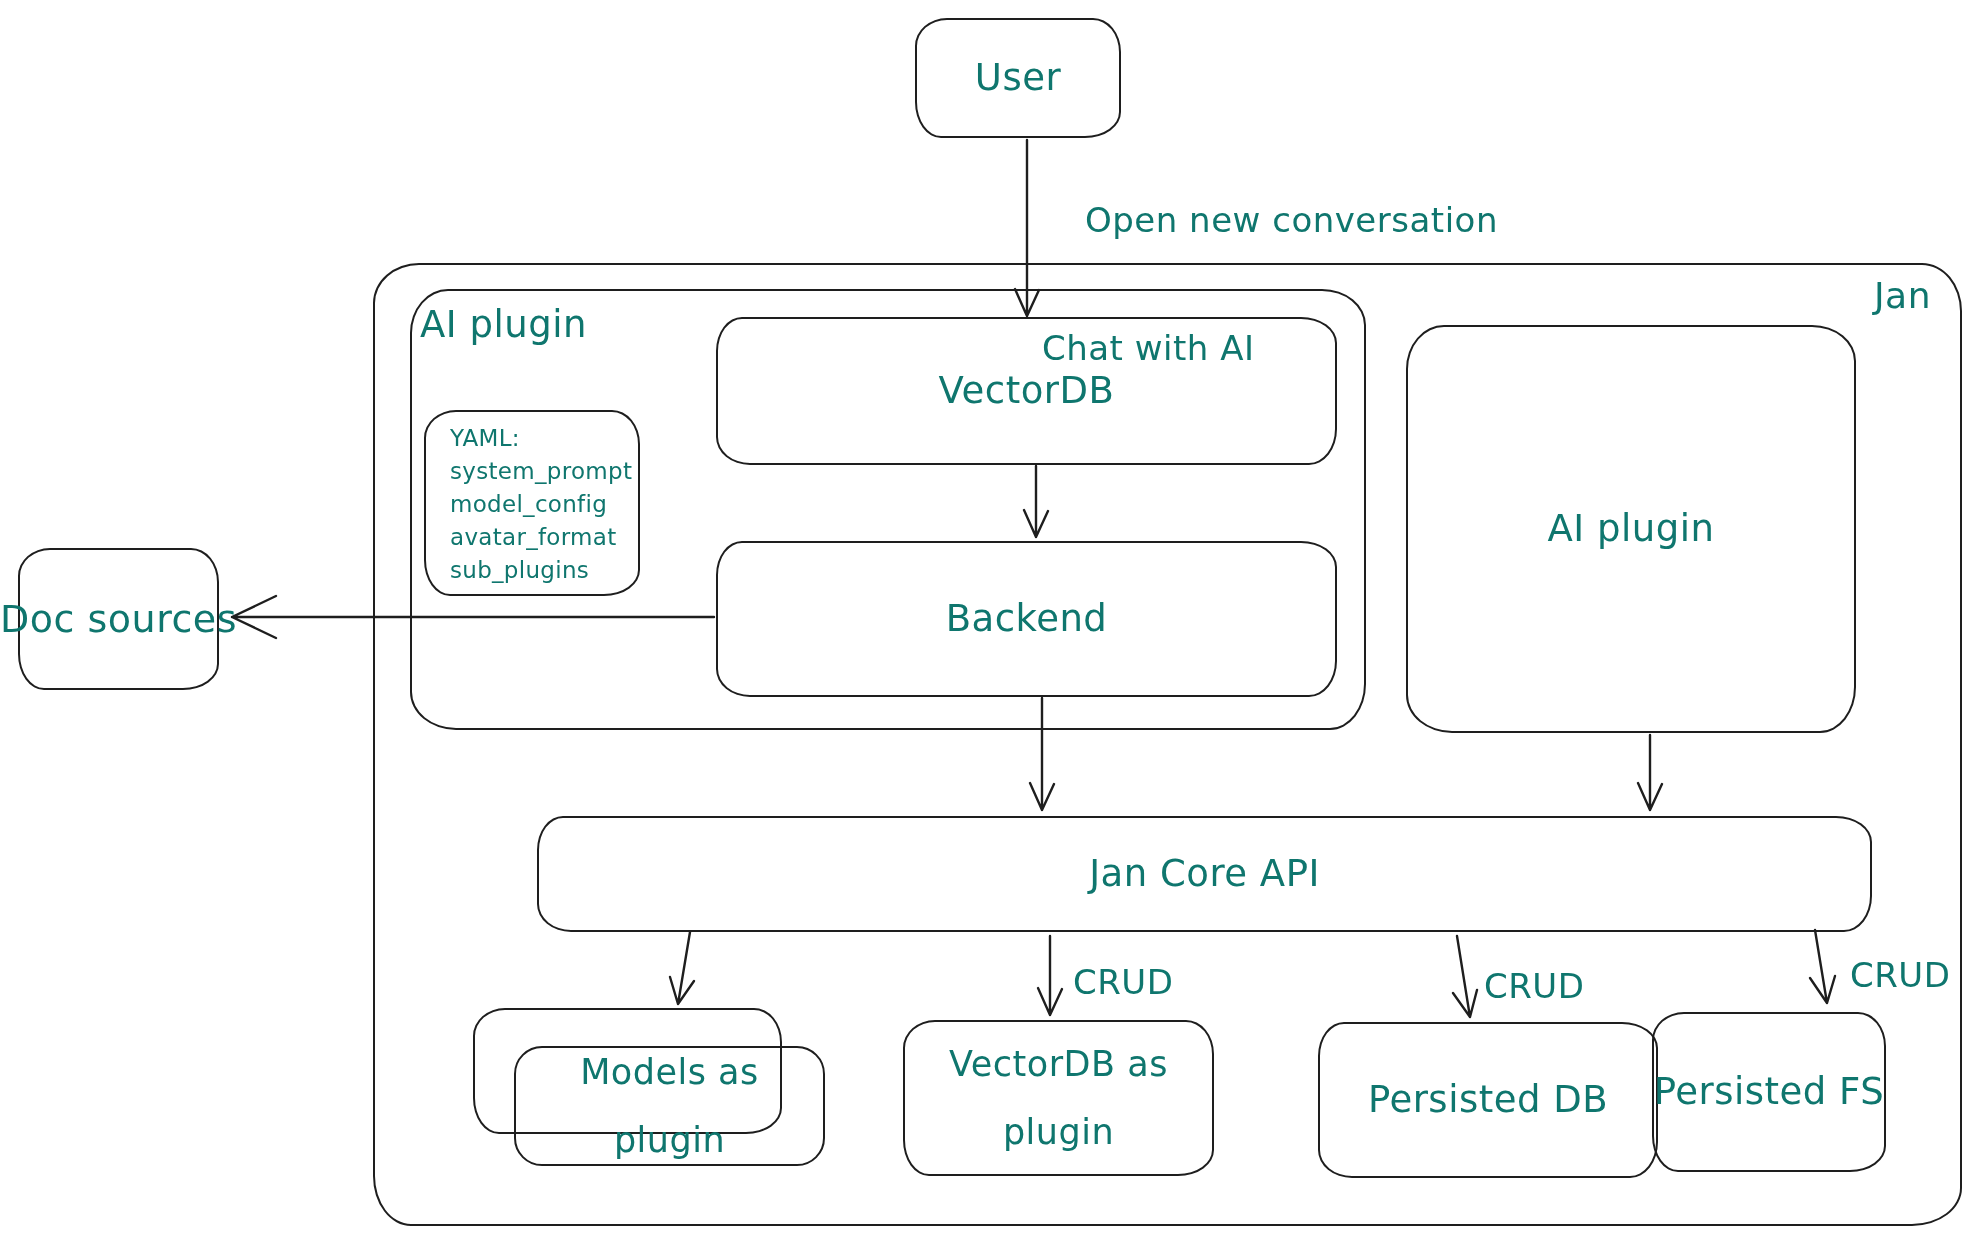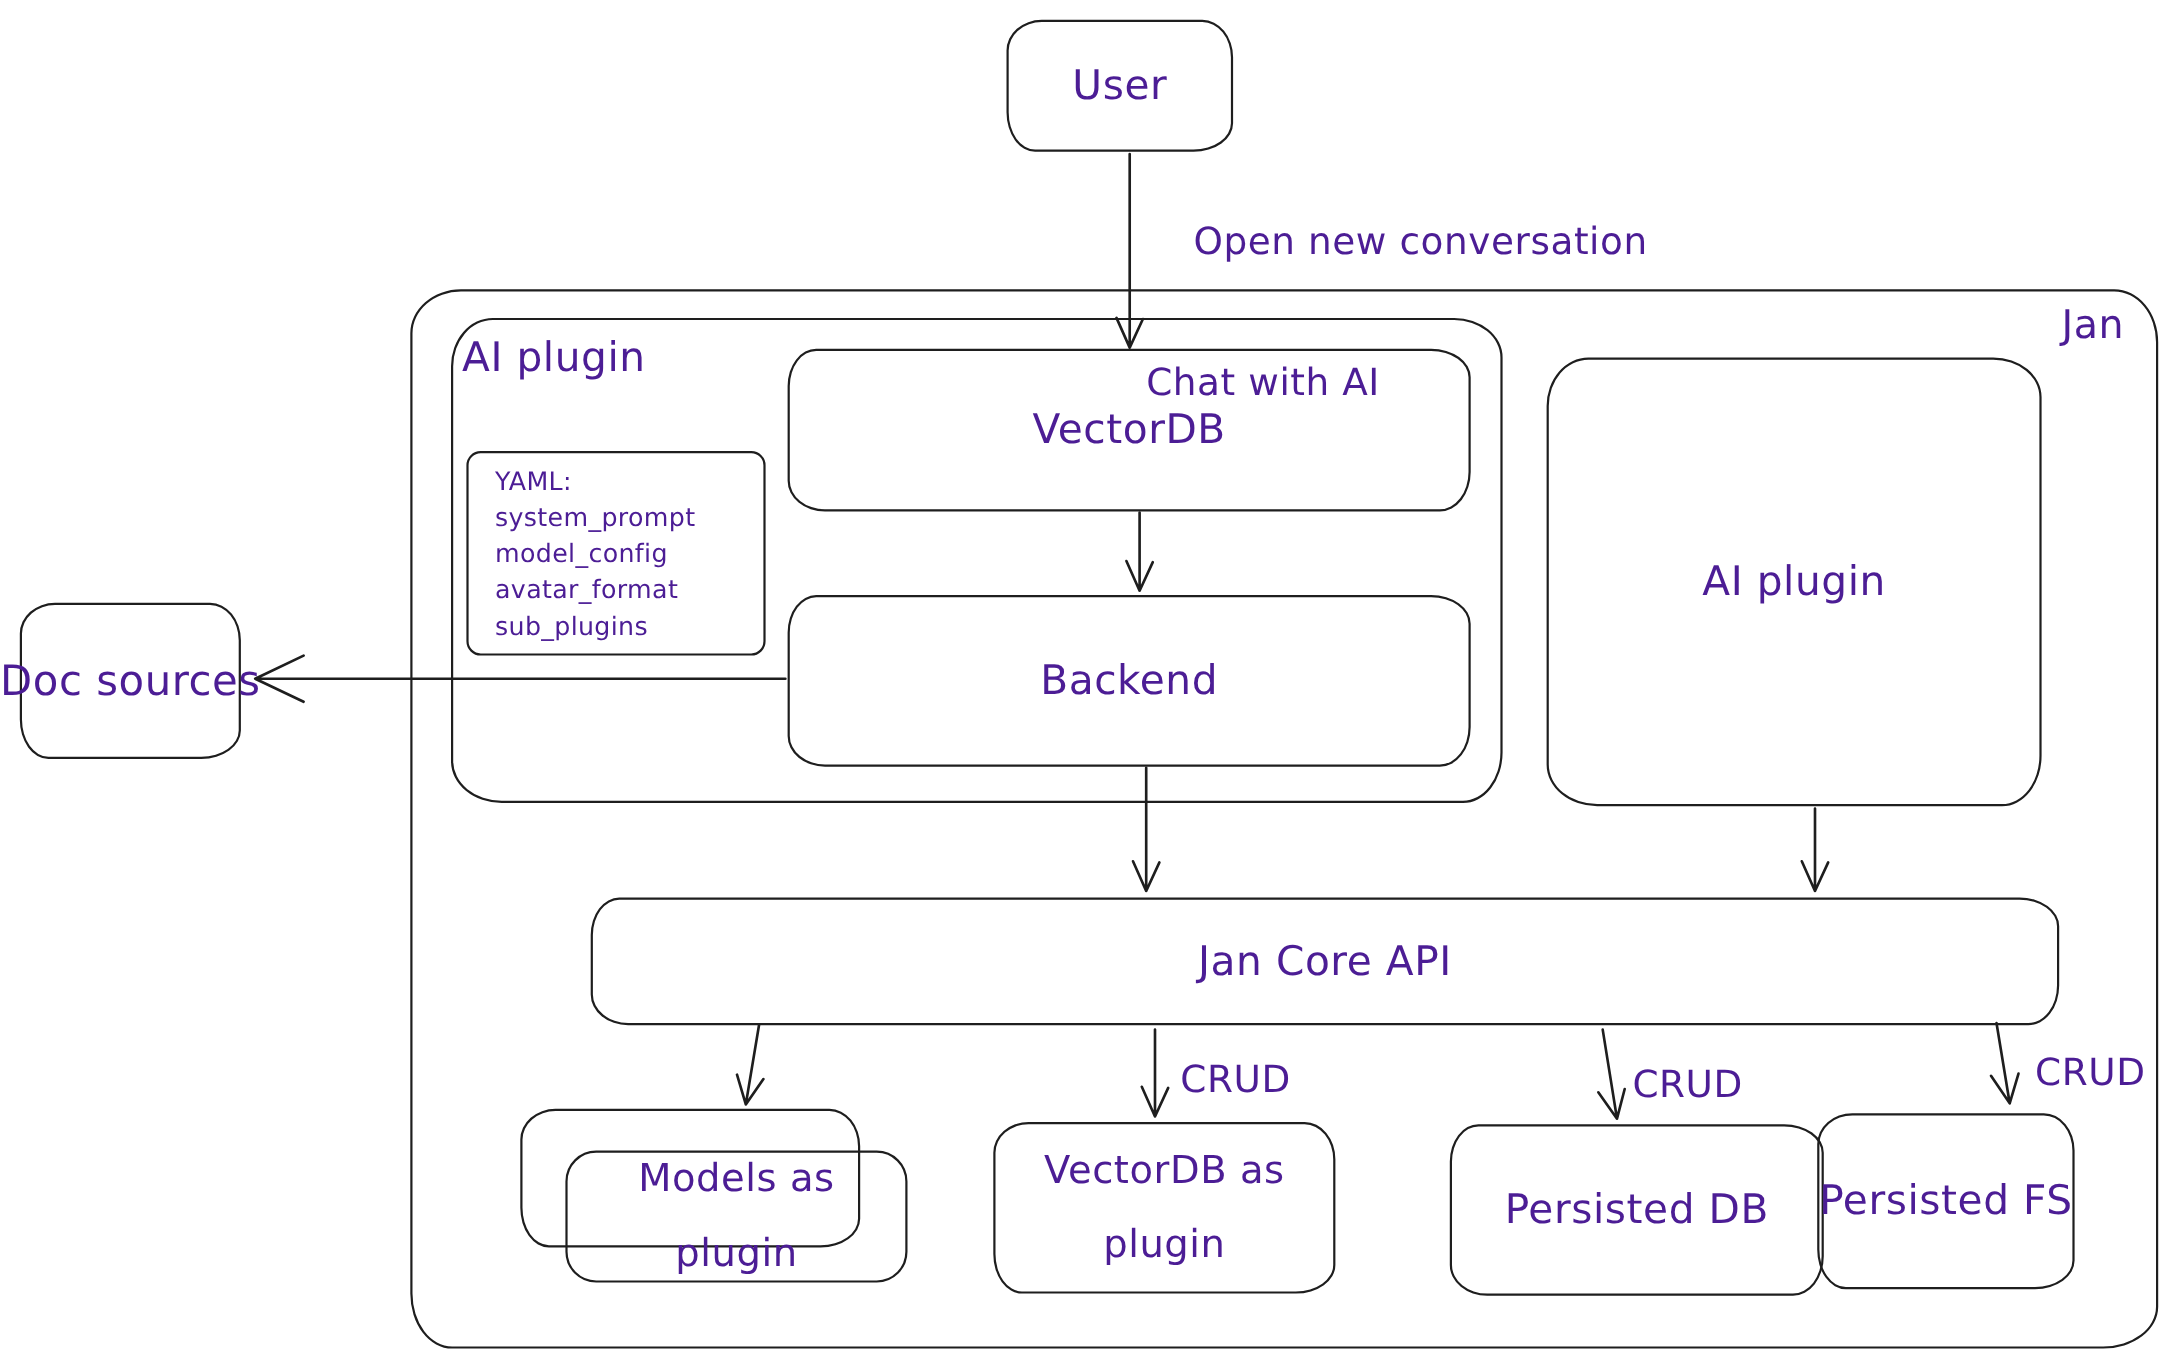--- a/index.html
+++ b/index.html
@@ -1,21 +1,21 @@
 <!DOCTYPE html>
 <html><head>
 <meta charset="utf-8">
 <style>
   html,body{margin:0;padding:0;background:#ffffff;}
   .canvas{
     position:relative;
     width:1981px;height:1246px;
     background:#ffffff;
     font-family:"DejaVu Sans", sans-serif;
-    color:#4c1d95;
+    color:#0f766e;
     overflow:hidden;
   }
   .box{
     position:absolute;
     border:2.4px solid #1e1e1e;
     background:transparent;
     box-sizing:border-box;
     display:flex;align-items:center;justify-content:center;
     text-align:center;
   }
@@ -79,21 +79,21 @@
   </div>
 
   <div class="box container sk4" style="left:410px;top:289px;width:956px;height:441px;">
     <span class="corner-label" style="left:8px;top:12px;font-size:37px;">AI plugin</span>
   </div>
 
   <div class="box sk2" style="left:716px;top:317px;width:621px;height:148px;">
     <span class="node-label">VectorDB</span>
   </div>
 
-  <div class="box sk1" style="left:424px;top:410px;width:272px;height:186px;border-radius:13px;">
+  <div class="box sk1" style="left:424px;top:410px;width:216px;height:186px;">
     <div class="yaml-text">
       <div>YAML:</div>
       <div>system_prompt</div>
       <div>model_config</div>
       <div>avatar_format</div>
       <div>sub_plugins</div>
     </div>
   </div>
 
   <div class="box sk2" style="left:716px;top:541px;width:621px;height:156px;">

